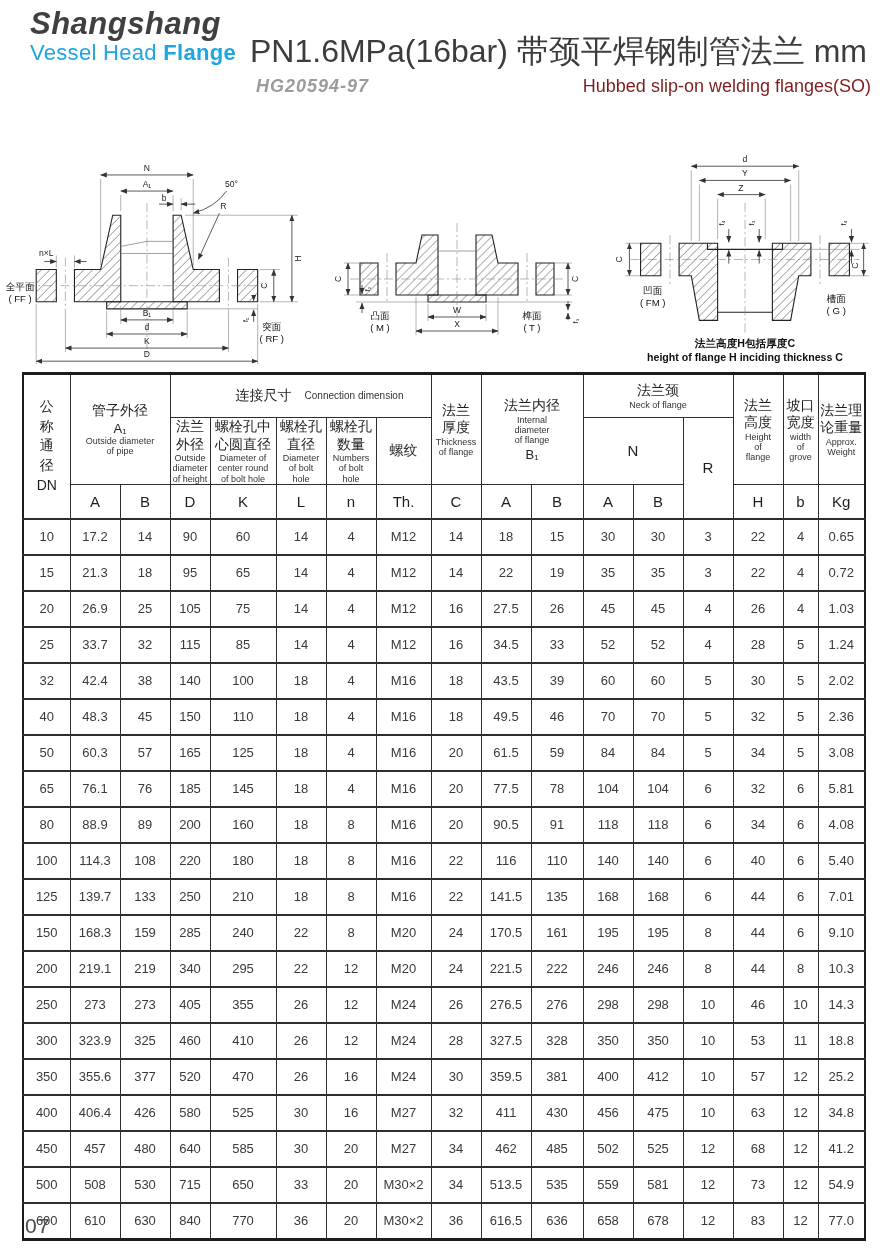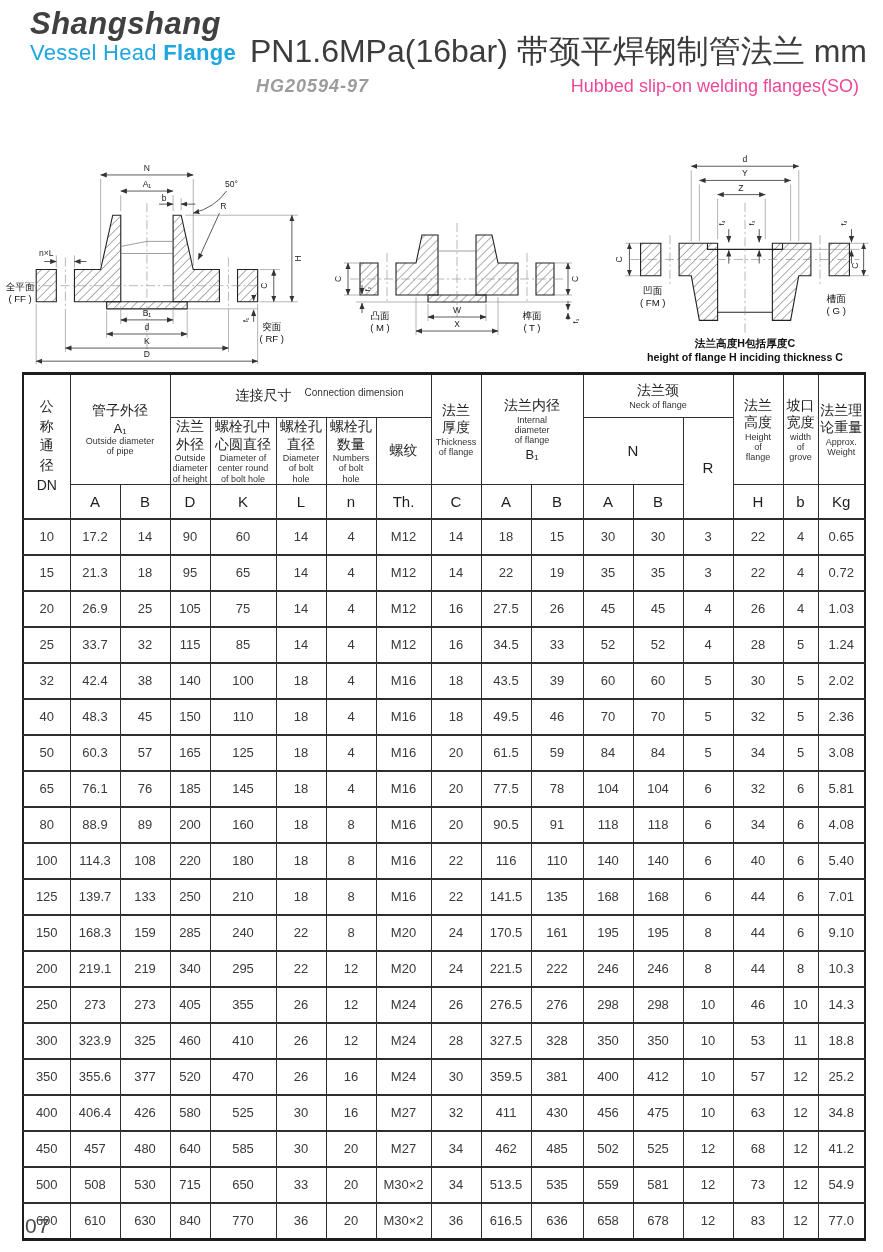--- a/index.html
+++ b/index.html
@@ -7,21 +7,21 @@
         font-family:"Liberation Sans",sans-serif;color:#3a3a3a;}
 
   
   .logo{position:absolute;left:30px;top:8px;line-height:1;}
   .logo-main{font-size:31px;font-weight:bold;font-style:italic;color:#404040;letter-spacing:0.5px;}
   .logo-sub{font-size:22px;color:#1da6e0;margin-top:3px;letter-spacing:0.3px;}
   .logo-sub .bold{font-weight:bold;}
   .title{position:absolute;left:250px;top:30px;font-size:32px;color:#3c3c3c;white-space:nowrap;}
   .std{position:absolute;left:256px;top:76px;font-size:18px;font-weight:bold;font-style:italic;
        color:#9b9b9b;letter-spacing:1px;}
-  .subtitle{position:absolute;right:24px;top:76px;font-size:18px;color:#ec4899;}
+  .subtitle{position:absolute;right:12px;top:76px;font-size:18px;color:#7f1d1d;}
 
   
   .drawings{position:absolute;left:0;top:150px;width:883px;height:218px;}
   .drawings svg{position:absolute;top:0;}
   svg text{font-family:"Liberation Sans",sans-serif;fill:#222;}
   .piece{stroke:#222;stroke-width:1.1;}
   .edge{stroke:#222;stroke-width:1.1;fill:none;}
   .dim{stroke:#333;stroke-width:0.8;fill:none;}
   .ext{stroke:#777;stroke-width:0.55;fill:none;}
   .cl{stroke:#888;stroke-width:0.6;fill:none;stroke-dasharray:9 3 2 3;}
@@ -39,21 +39,21 @@
   .spec-table{border:2px solid #1d1d1d;border-top-width:3px;border-bottom-width:3px;}
   .spec-table tbody td{border-top-width:2px;font-size:13px;height:34px;color:#3a3a3a;}
   .row-group{height:44px;}
   .row-sub{height:64px;}
   .row-letter{height:34px;}
   .cn{font-size:14px;line-height:1.25;white-space:pre-line;color:#1f1f1f;display:block;}
   .en{font-size:9px;line-height:1.15;white-space:pre-line;color:#333;display:block;margin-top:0;}
   .sym{font-size:13px;color:#1f1f1f;display:block;margin-top:1px;}
   .letter{font-size:15px;color:#1f1f1f;}
   .dn-cell .cn{font-size:14px;line-height:1.4;}
-  .inline-group{display:flex;justify-content:center;gap:13px;padding-left:38px;}
+  .inline-group{display:flex;align-items:center;justify-content:center;gap:13px;padding-left:38px;}
 
   .page-number{position:absolute;left:25px;top:1214px;font-size:21px;color:#4a4a4a;letter-spacing:1px;}
 </style>
 </head>
 <body>
 
 <div class="page">
 
   <div class="logo">
     <div class="logo-main">Shangshang</div>

